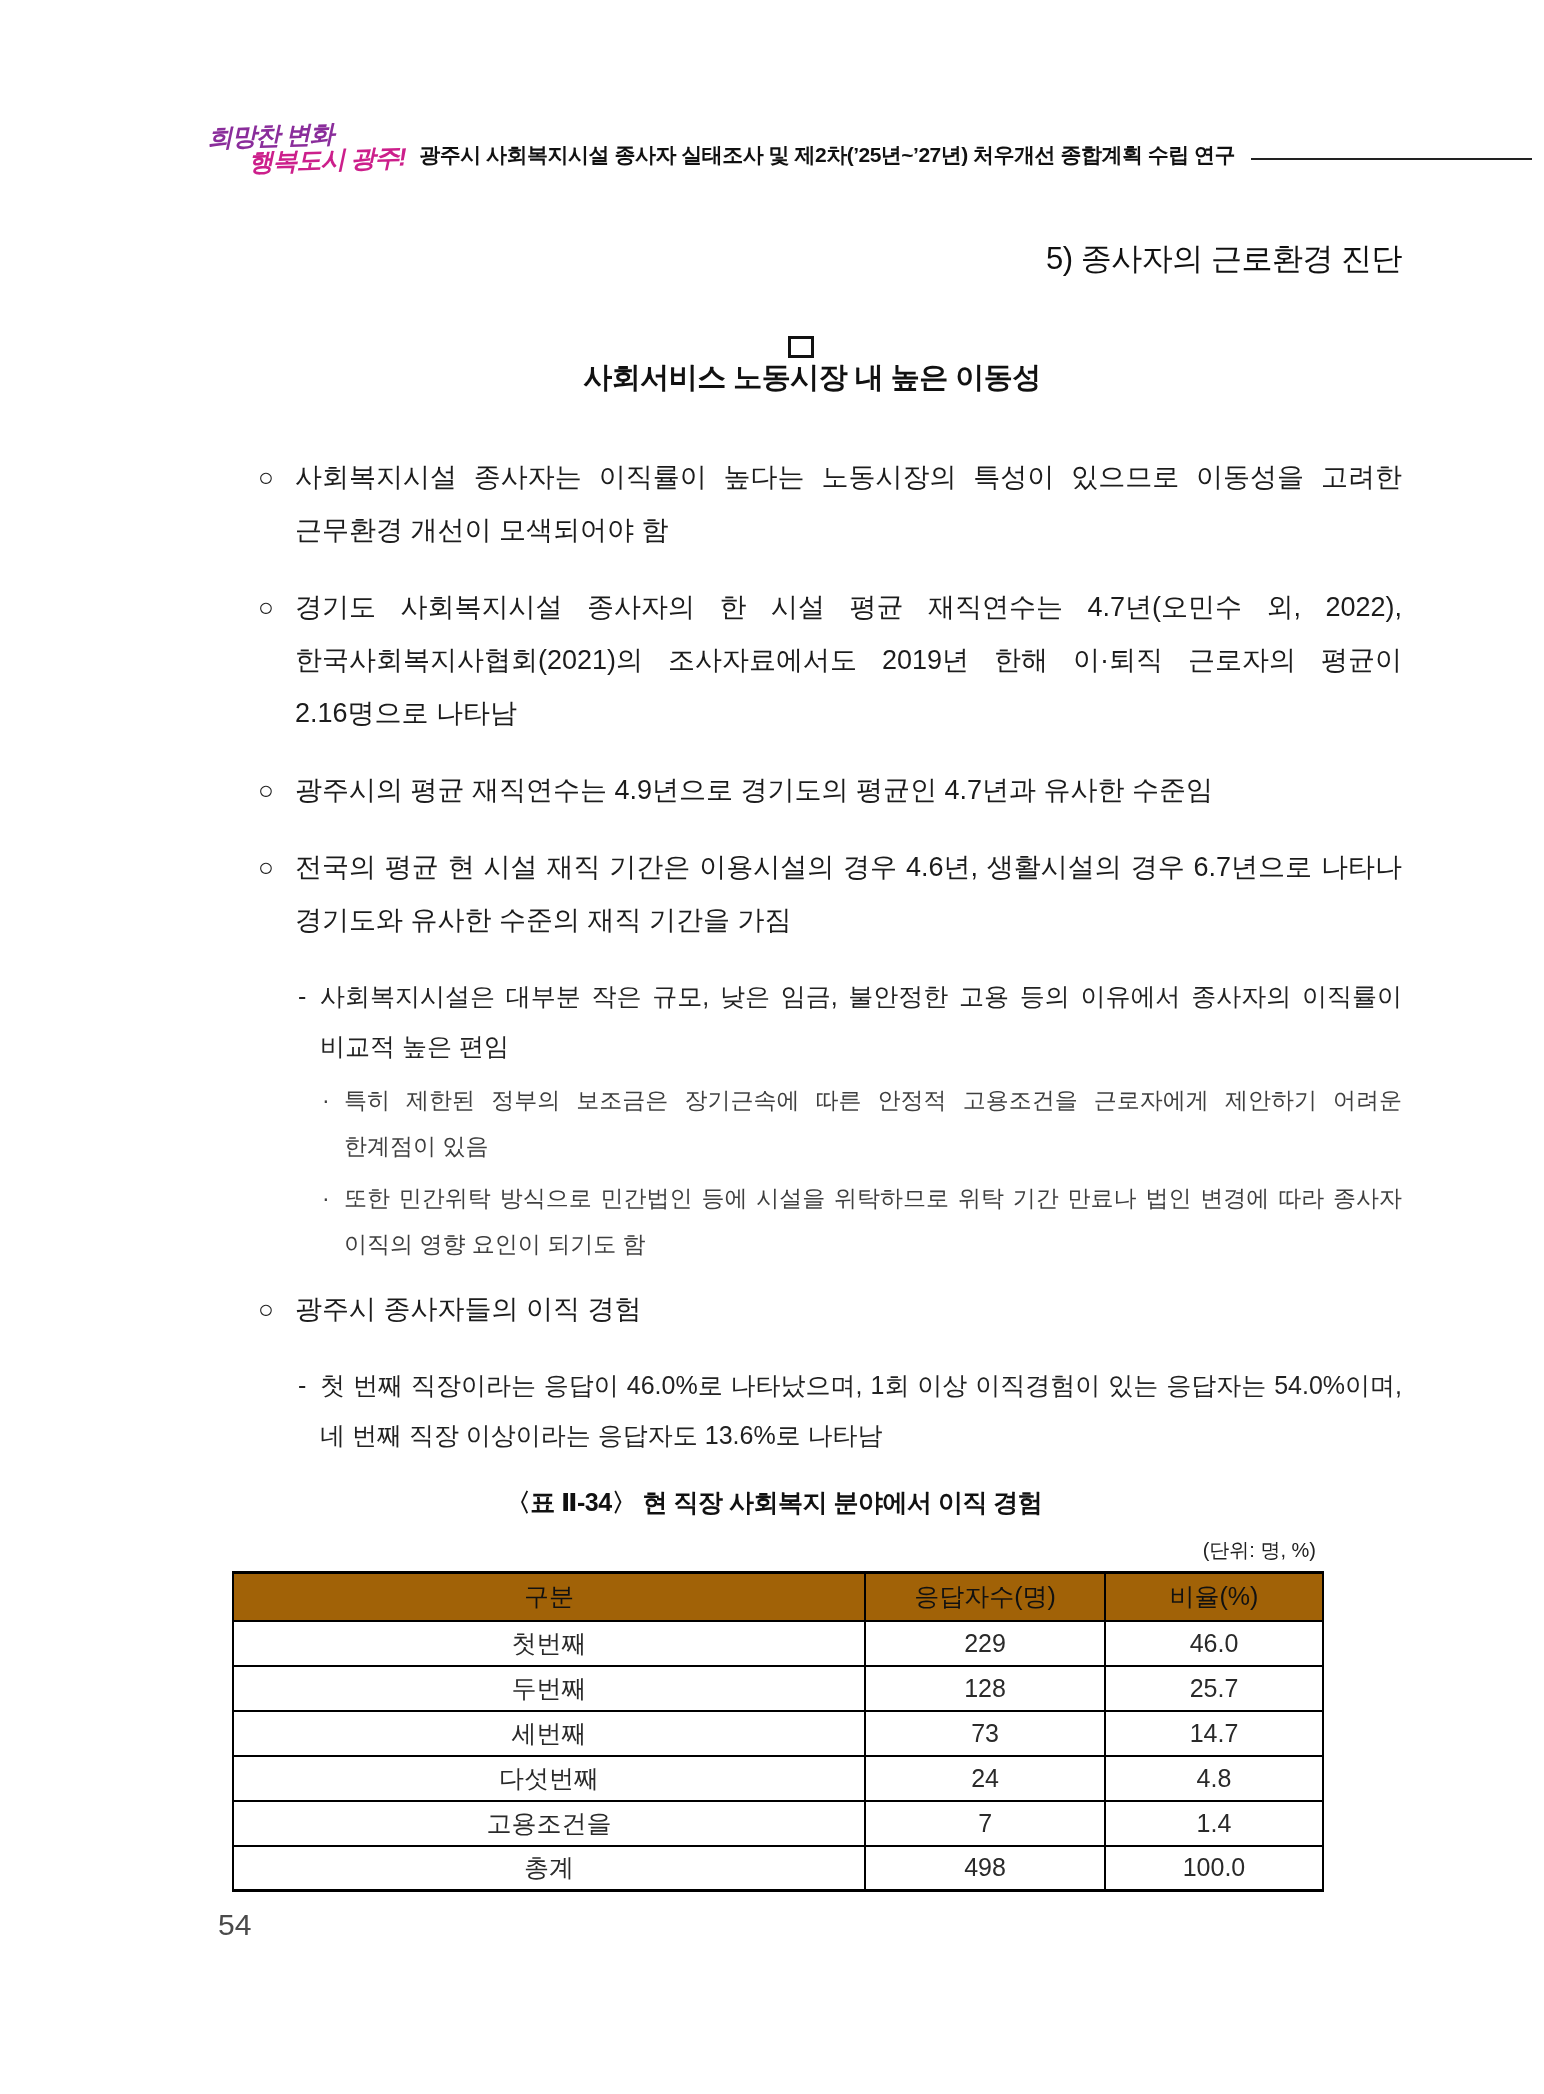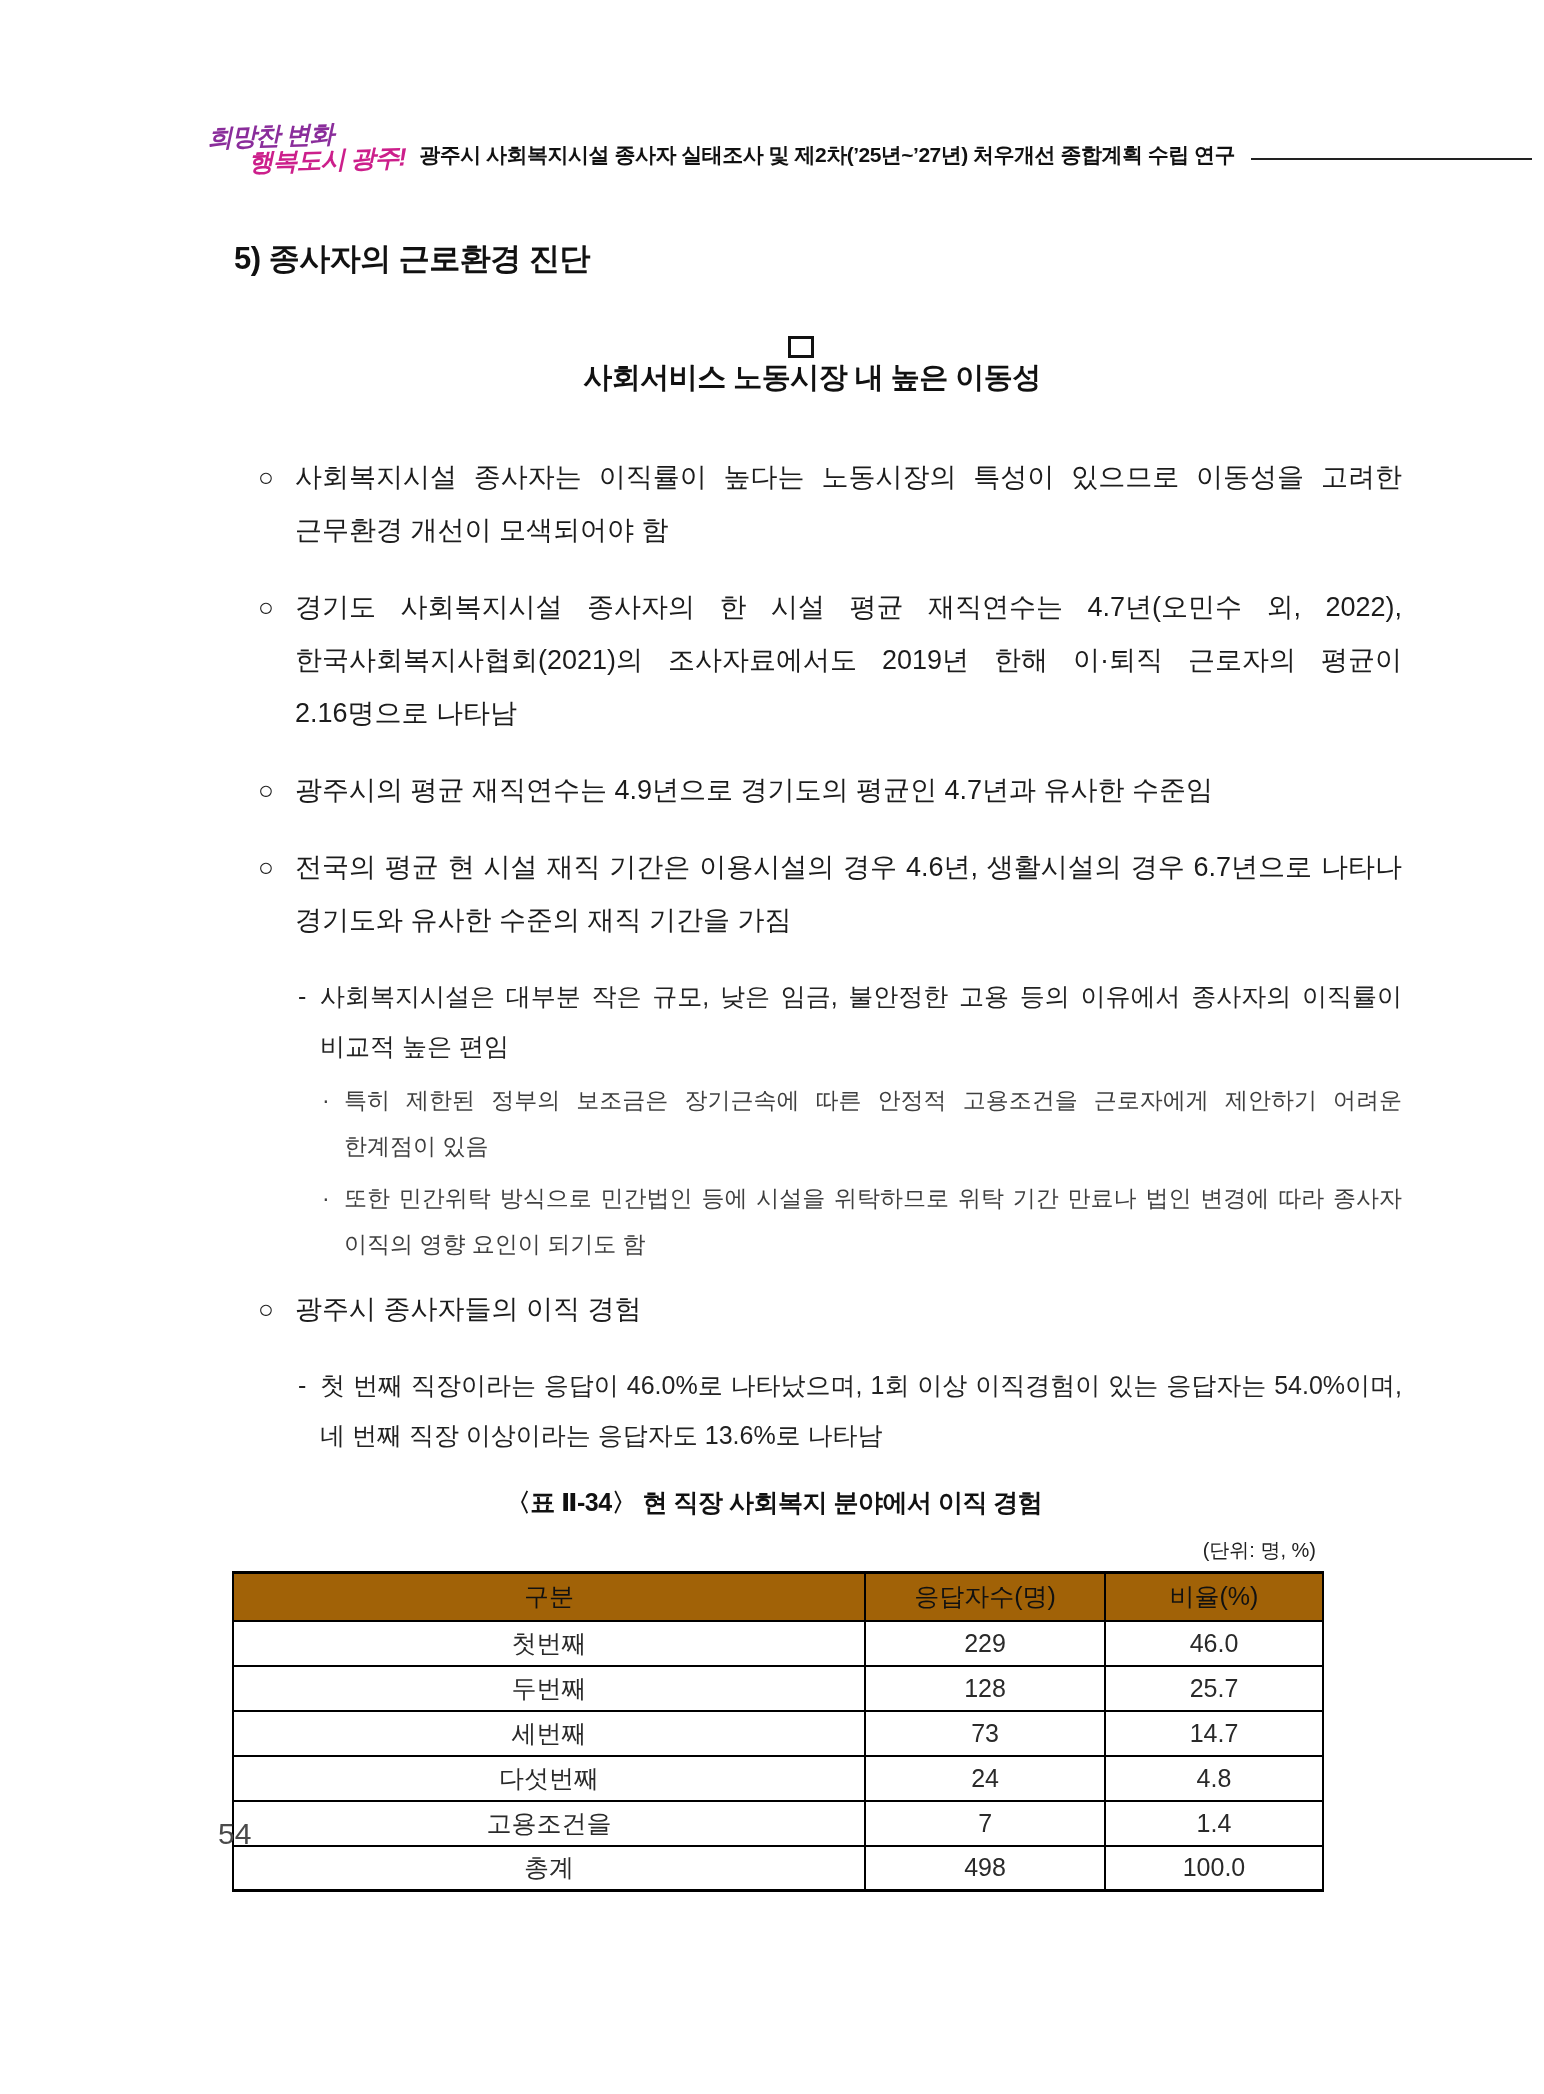--- a/index.html
+++ b/index.html
@@ -16,21 +16,21 @@
     display:flex;align-items:flex-end;
   }
   .logo{display:flex;flex-direction:column;transform:rotate(-2deg);line-height:1.02;flex-shrink:0;}
   .logo-l1{font-size:25px;font-weight:700;font-style:italic;letter-spacing:-1px;}
   .logo-l2{font-size:25px;font-weight:700;font-style:italic;letter-spacing:-1px;margin-left:40px;}
   .header-title{margin-left:14px;font-size:21px;font-weight:700;color:#111;white-space:nowrap;padding-bottom:4px;letter-spacing:-0.5px;text-align:center;}
   .header-rule{flex:1;height:2px;background:#222;margin:0 0 13px 16px;}
 
   
   .content{position:absolute;top:238px;left:222px;width:1180px;}
-  h1.section{font-size:31px;font-weight:700;margin:0 0 56px 12px;color:#111;letter-spacing:-0.5px;}
+  h1.section{font-size:31px;font-weight:400;margin:0 0 56px 4px;color:#111;letter-spacing:-0.5px;text-align:right;}
   h2.subsection{font-size:29px;font-weight:700;margin:0 0 53px 0;color:#111;display:flex;align-items:center;letter-spacing:-0.5px;flex-direction:column;}
   .sq{display:inline-block;width:26px;height:22px;border:3px solid #111;margin-right:22px;flex-shrink:0;}
 
   .item{display:flex;}
   .item .marker{flex-shrink:0;}
   .item .txt{display:block;flex:1;text-align:justify;word-break:keep-all;}
 
   .it-circle{font-size:27px;line-height:53px;margin-bottom:24px;color:#1c1c1c;}
   .it-circle .marker{width:37px;margin-left:36px;font-size:26px;}
   .it-dash{font-size:25px;line-height:50px;margin-bottom:6px;color:#222;}
@@ -47,21 +47,21 @@
   table.data col.c1{width:58%;}
   table.data col.c2{width:22%;}
   table.data col.c3{width:20%;}
   table.data th,table.data td{
     border:2px solid #000;height:45px;text-align:center;vertical-align:middle;
     font-size:25px;color:#2a2a2a;padding:0;
   }
   table.data thead th{background:#a16207;font-weight:400;color:#111;border-top:3px solid #000;height:48px;}
   table.data tbody tr:last-child td{border-bottom:3px solid #000;}
 
-  .pagenum{position:absolute;left:218px;top:1817px;font-size:30px;color:#4a4a4a;}
+  .pagenum{position:absolute;left:218px;top:1908px;font-size:30px;color:#4a4a4a;}
 </style>
 </head>
 <body>
 
 <div class="header">
   <div class="logo">
     <span class="logo-l1" style="color: rgb(138, 45, 155);">희망찬 변화</span>
     <span class="logo-l2" style="color: rgb(204, 31, 139);">행복도시 광주!</span>
   </div>
   <div class="header-title">광주시 사회복지시설 종사자 실태조사 및 제2차(’25년~’27년) 처우개선 종합계획 수립 연구</div>

